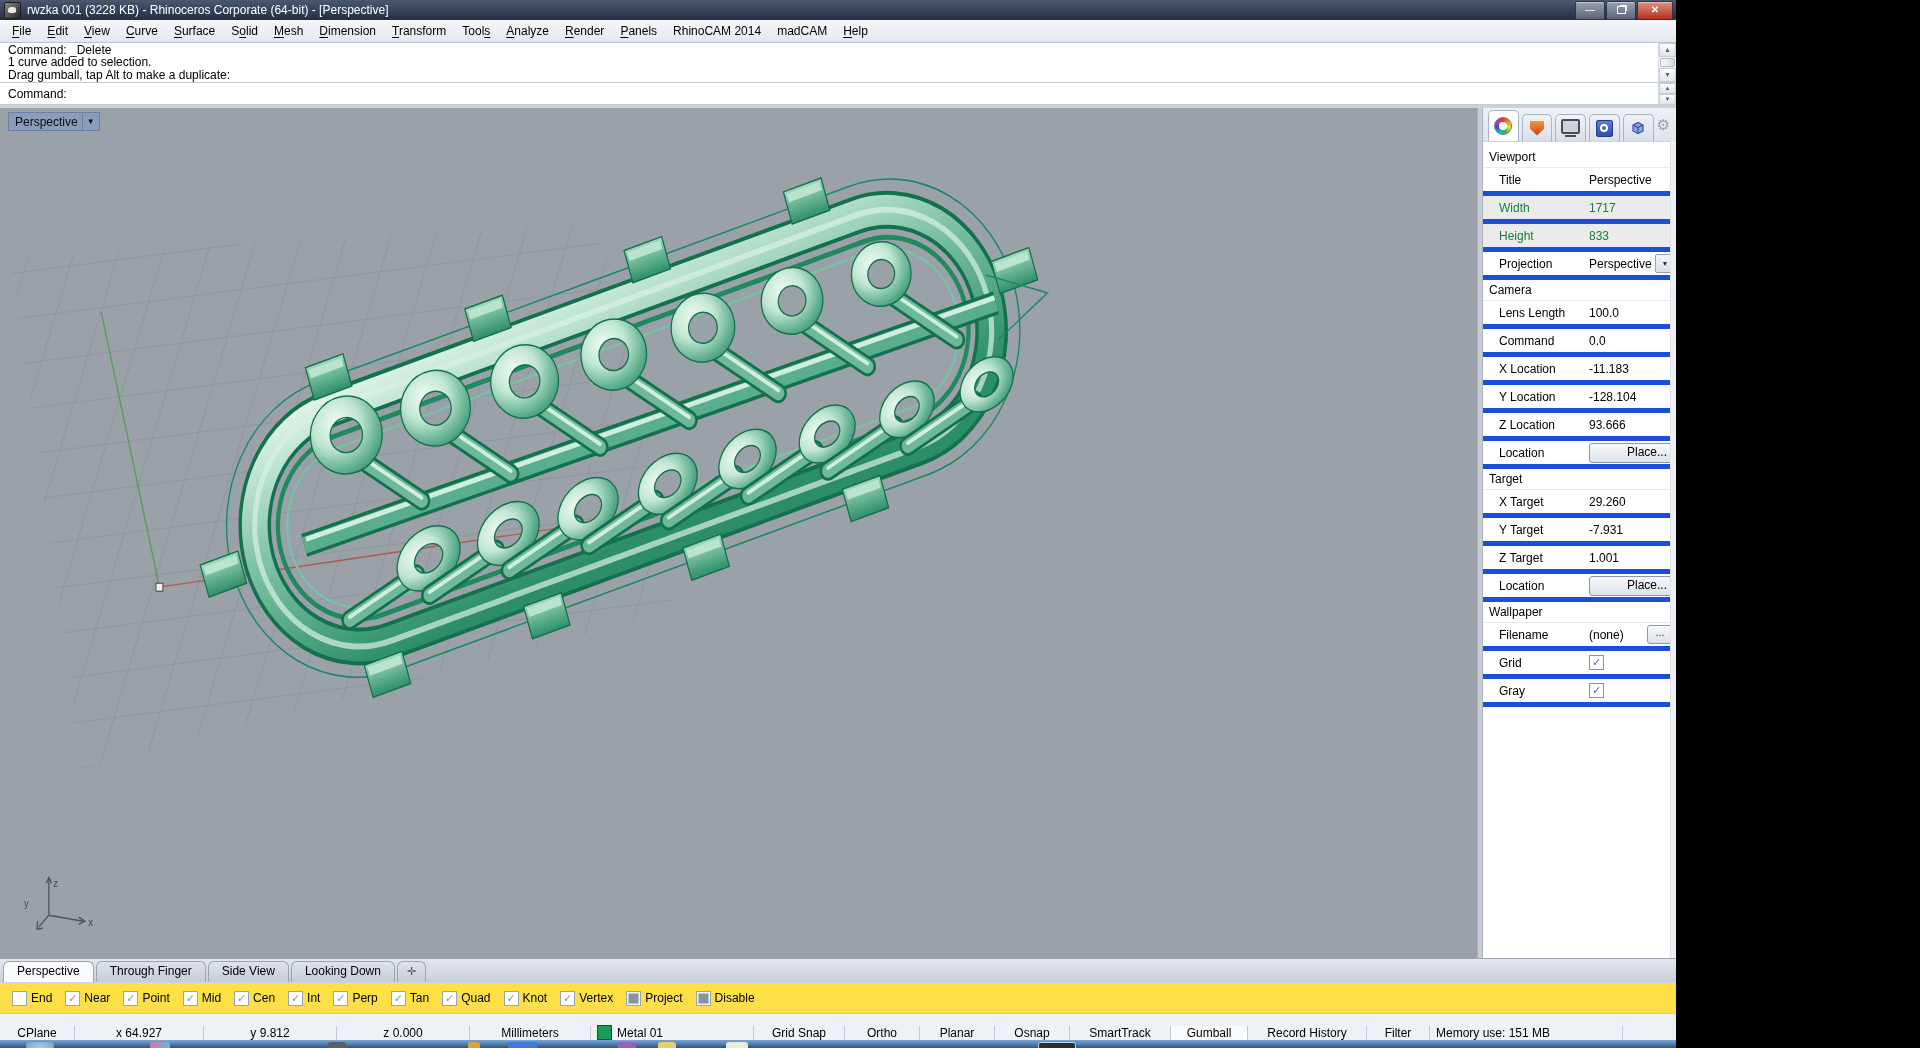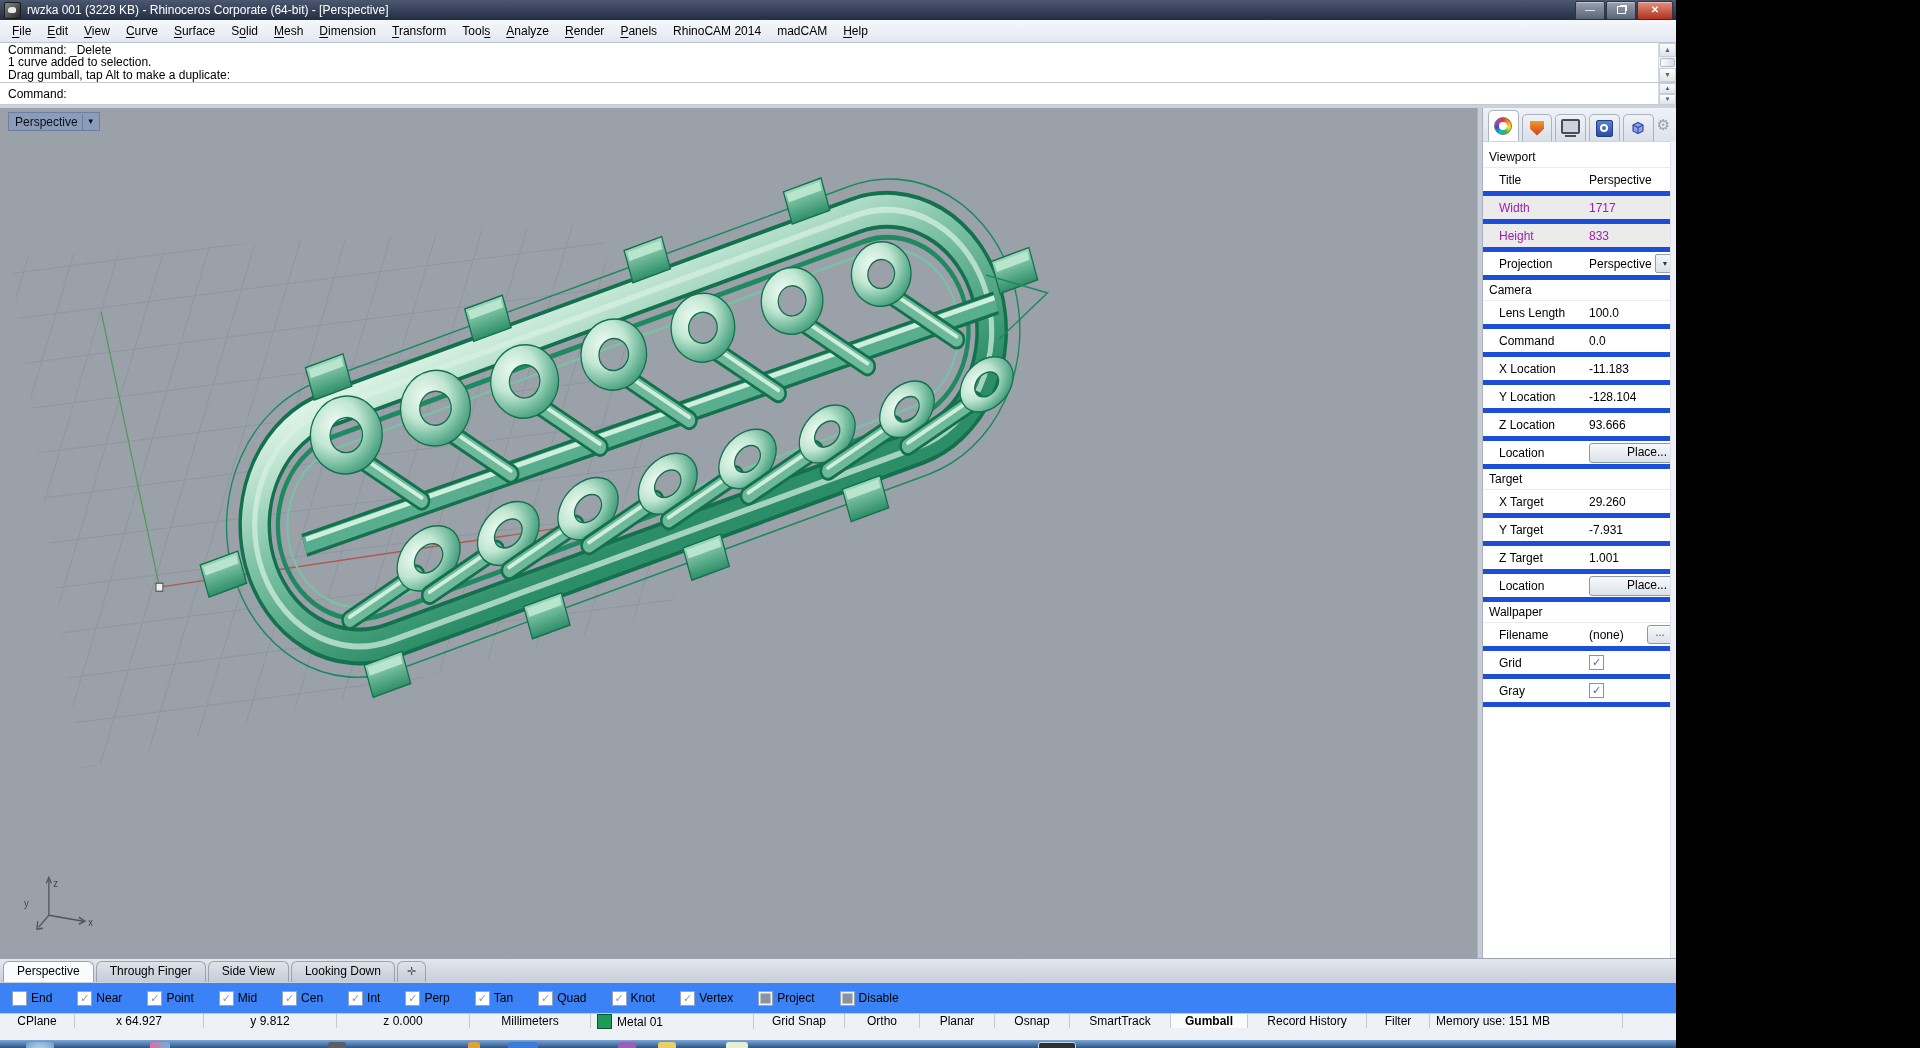--- a/index.html
+++ b/index.html
@@ -51,45 +51,45 @@
   .icon-shield{width:14px;height:15px;background:linear-gradient(#f0992f,#cf3a1f);clip-path:polygon(0 0,100% 0,100% 55%,50% 100%,0 55%)}
   .icon-monitor{width:15px;height:11px;border:2px solid #474c55;border-radius:2px;background:#ccd3dd;position:relative;margin-top:-3px}
   .icon-monitor::after{content:"";position:absolute;left:2px;right:2px;bottom:-5px;height:2px;background:#474c55}
   .icon-help{width:15px;height:15px;border:1px solid #23407e;border-radius:2px;background:linear-gradient(#5b7fd6,#2c4ea8);position:relative}
   .icon-help::after{content:"";position:absolute;inset:3.5px;border:2.5px solid #fff;border-radius:50%}
   .props{flex:1;padding-top:5px;overflow:hidden}
   .phead{height:20px;display:flex;align-items:center;padding-left:6px;border-bottom:1px solid #e7ebf2}
   .prow{height:23px;display:flex;align-items:center;border-bottom:5px solid #1d4ed8}
   .plabel{width:86px;padding-left:16px;flex:none;white-space:nowrap}
   .pval{flex:1;height:100%;display:flex;align-items:center;padding-left:4px;position:relative}
-  .prow.dis{background:#ebebeb;color:#a21caf}
+  .prow.dis{background:#ebebeb;color:#15803d}
   .ddbtn{position:absolute;right:1px;top:2px;bottom:2px;width:18px;background:linear-gradient(#f4f6f9,#dbe0e9);border:1px solid #93a0b4;border-radius:2px;font-size:7px;display:flex;align-items:center;justify-content:center;color:#333}
   .placebtn{width:114px;height:18px;background:linear-gradient(#f7f8fa,#dde2ea);border:1px solid #8a98ad;border-radius:3px;text-align:center;line-height:16px}
   .browsebtn{position:absolute;right:3px;width:24px;height:17px;background:linear-gradient(#f7f8fa,#dde2ea);border:1px solid #8a98ad;border-radius:3px;text-align:center;line-height:13px;font-size:11px;color:#444}
   .wincheck{width:13px;height:13px;border:1px solid #8295ad;background:#fff;display:flex;align-items:center;justify-content:center}
   .wincheck .checked{font-size:11px;line-height:1;color:#44699f}
   .pscroll{position:absolute;right:0;top:33px;bottom:0;width:5px;background:#eef0f3;border-left:1px solid #e0e3e9}
 
   
   .vptabs{height:23px;background:linear-gradient(#e3e7ee,#c9cfda);border-top:1px solid #9aa3b2;display:flex;align-items:flex-end;gap:2px;padding-left:3px;flex:none}
   .vtab{height:20px;padding:0 13px;line-height:19px;background:linear-gradient(#dfe3ea,#c4ccd8);border:1px solid #9aa3b0;border-bottom:none;border-radius:6px 6px 0 0;white-space:nowrap}
   .vtab.active{background:#fafbfd}
   .vtab.add{padding:0 9px;color:#555;font-size:11px}
 
   
-  .osnapbar{height:30px;background:#3b82f6;border-top:1px solid #cdd3dd;display:flex;align-items:center;gap:25px;padding-left:12px;flex:none}
+  .osnapbar{height:30px;background:#fde047;border-top:1px solid #cdd3dd;display:flex;align-items:center;gap:13px;padding-left:12px;flex:none}
   .snap{display:flex;align-items:center;gap:4px}
   .cb{width:13px;height:13px;border:1px solid #98a5b8;background:#fff;display:flex;align-items:center;justify-content:center;flex:none}
   .cb .checked{font-size:11px;line-height:1;color:#8a97a3}
   .cb .filled{width:100%;height:100%;background:#8b939e;box-shadow:inset 0 0 0 1.5px #f0f2f5, inset 0 0 0 10px #8b939e}
 
   
-  .statusbar{height:26px;background:#eef1f6;border-top:1px solid #c6cdd8;display:flex;align-items:flex-start;flex:none}
+  .statusbar{height:26px;background:#eef1f6;border-top:1px solid #c6cdd8;display:flex;align-items:flex-end;flex:none}
   .seg{border-right:1px solid #c2c9d4;display:flex;align-items:center;justify-content:center;gap:5px;padding:0 6px;white-space:nowrap}
-  .seg.gumball{font-weight:bold;background:#f9fbfd}
+  .seg.gumball{font-weight:normal;background:#f9fbfd}
   .seg.fill{flex:1;border-right:none}
   .swatch{width:13px;height:13px;border:1px solid #14532d;flex:none}
 
   
   .tasksliver{height:8px;background:linear-gradient(#7ba7d7,#2c5586);position:relative;overflow:hidden;flex:none}
   .tico{position:absolute;top:2px;height:10px;border-radius:3px}
 </style>
 </head>
 <body>
 

